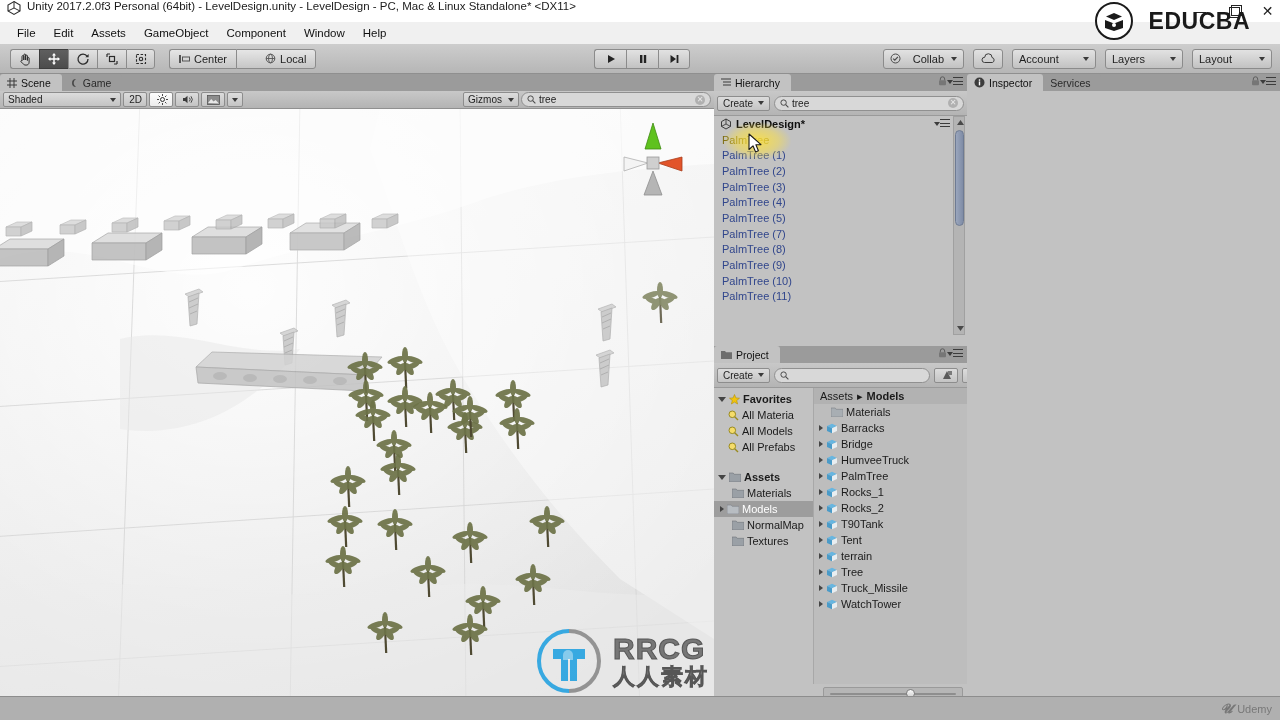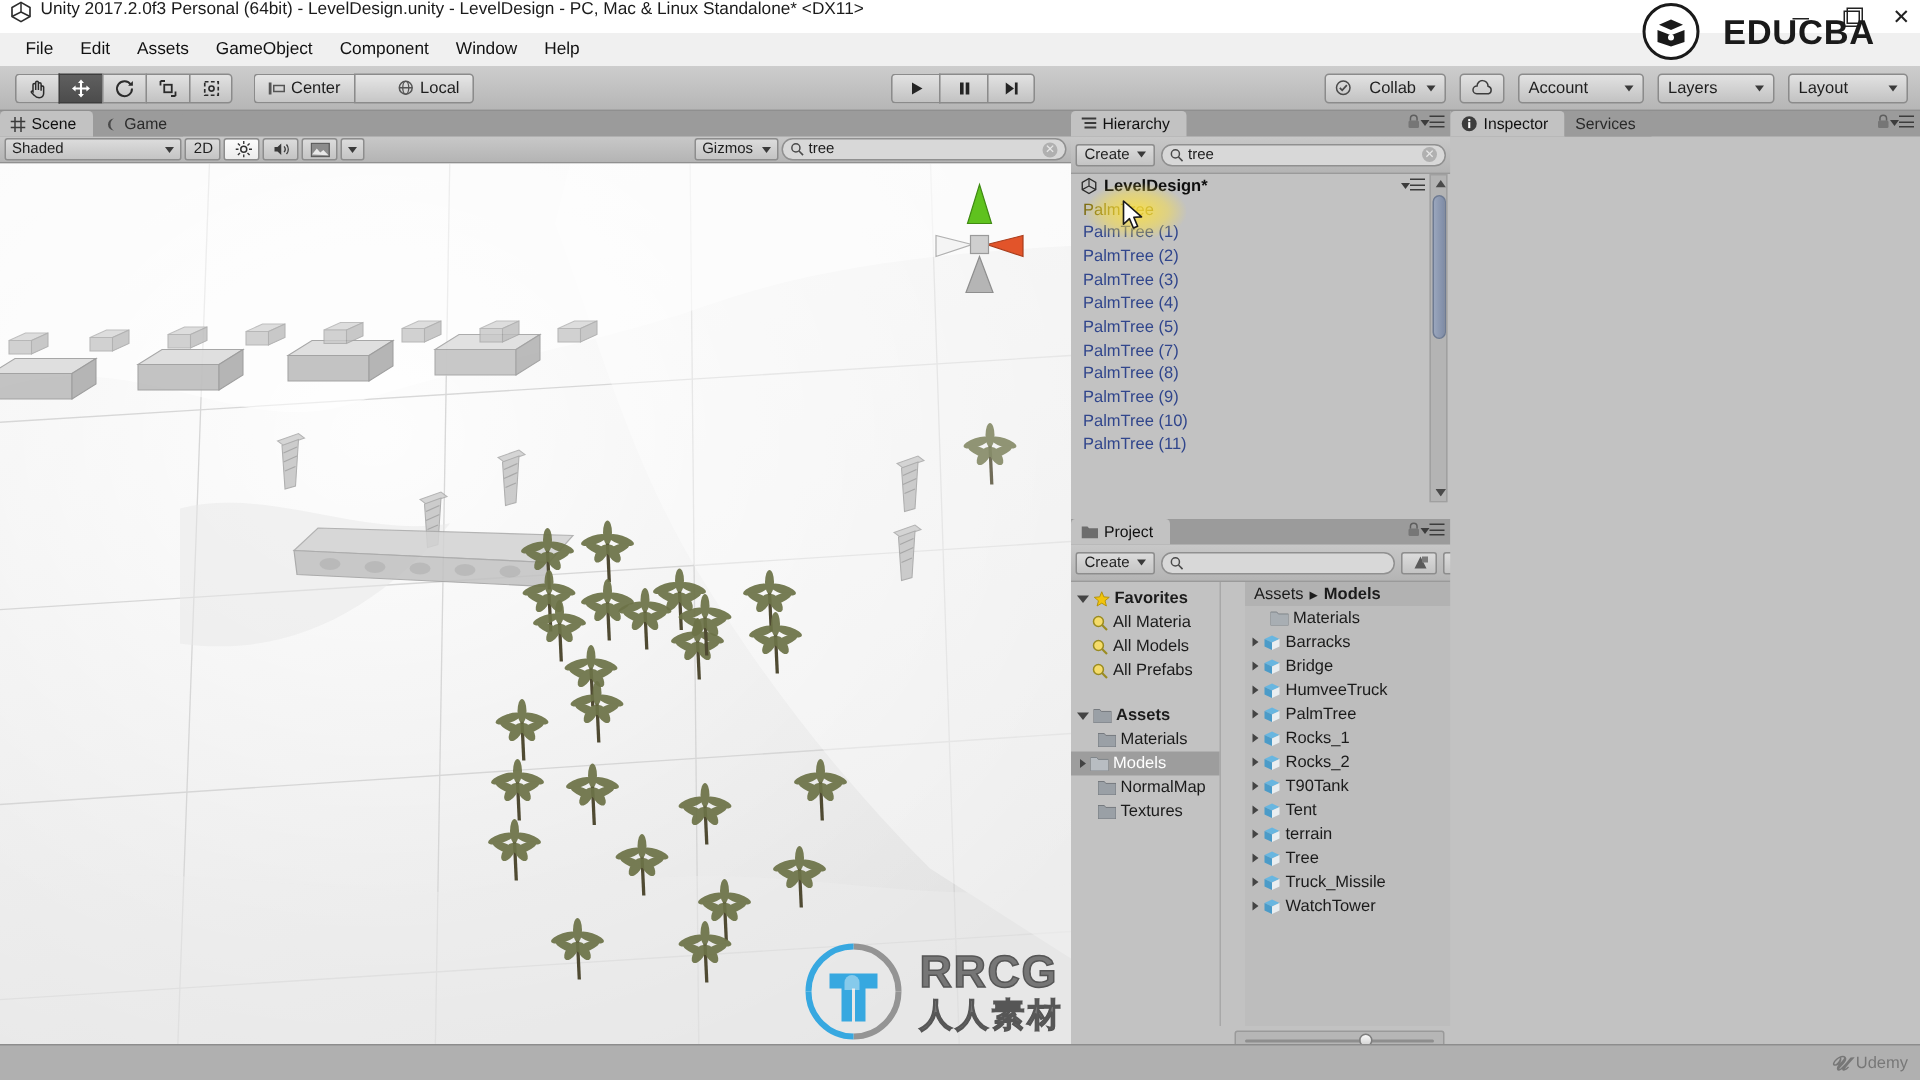--- a/index.html
+++ b/index.html
@@ -215,21 +215,21 @@
     position: absolute; left: 1px; top: 13px; width: 9px; height: 96px;
     border-radius: 5px; background: linear-gradient(90deg,#9aa6bd,#7f8ca6);
     border: 1px solid #6e7b93;
   }
   .path-bar {
     height: 18px; background: #c8c8c8; border-top: 1px solid #a5a5a5;
     display: flex; align-items: center; padding-left: 6px;
     font-size: 11px; color: #1b1b1b;
   }
 
-  .proj-body { display: flex; height: 296px; gap: 16px; }
+  .proj-body { display: flex; height: 296px; }
   .proj-left { width: 100px; background: #c2c2c2; border-right: 1px solid #a8a8a8; padding-top: 3px; }
   .proj-right { flex: 1; background: #bdbdbd; }
   .proj-crumb {
     height: 16px; display: flex; align-items: center; gap: 4px; padding-left: 6px;
     background: #b2b2b2; font-size: 11px; color: #1b1b1b;
   }
   .crumb-b { font-weight: bold; }
   .tree-row {
     height: 16px; display: flex; align-items: center; gap: 3px;
     font-size: 11px; color: #1b1b1b; cursor: default; padding-left: 4px; white-space: nowrap;

